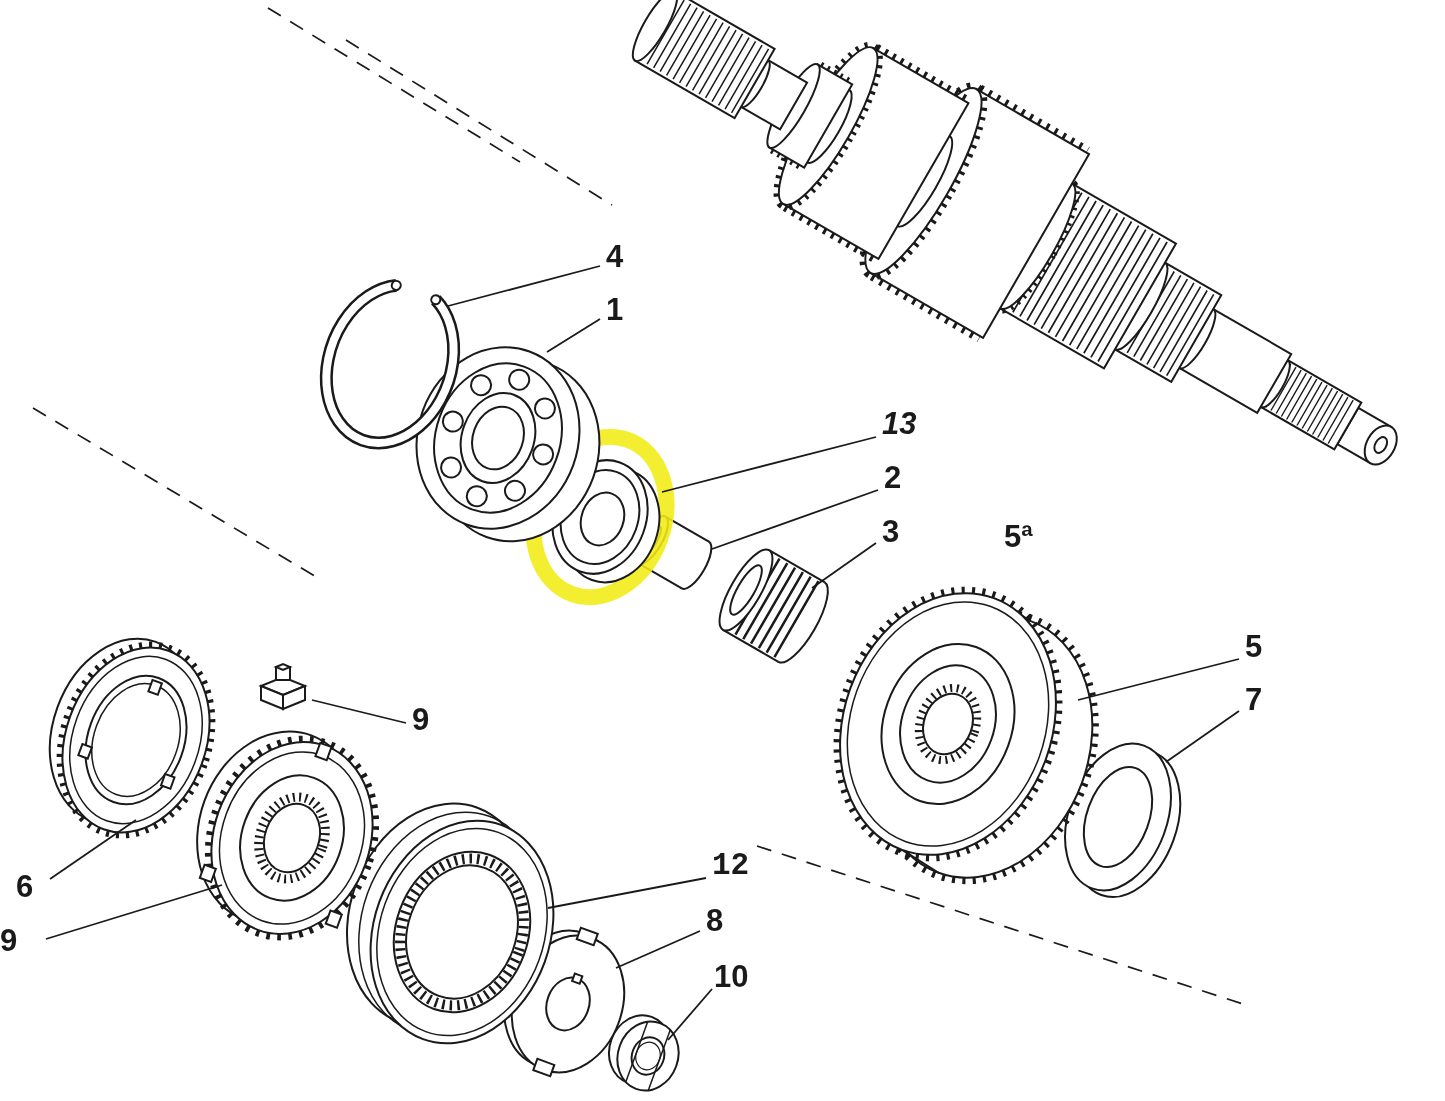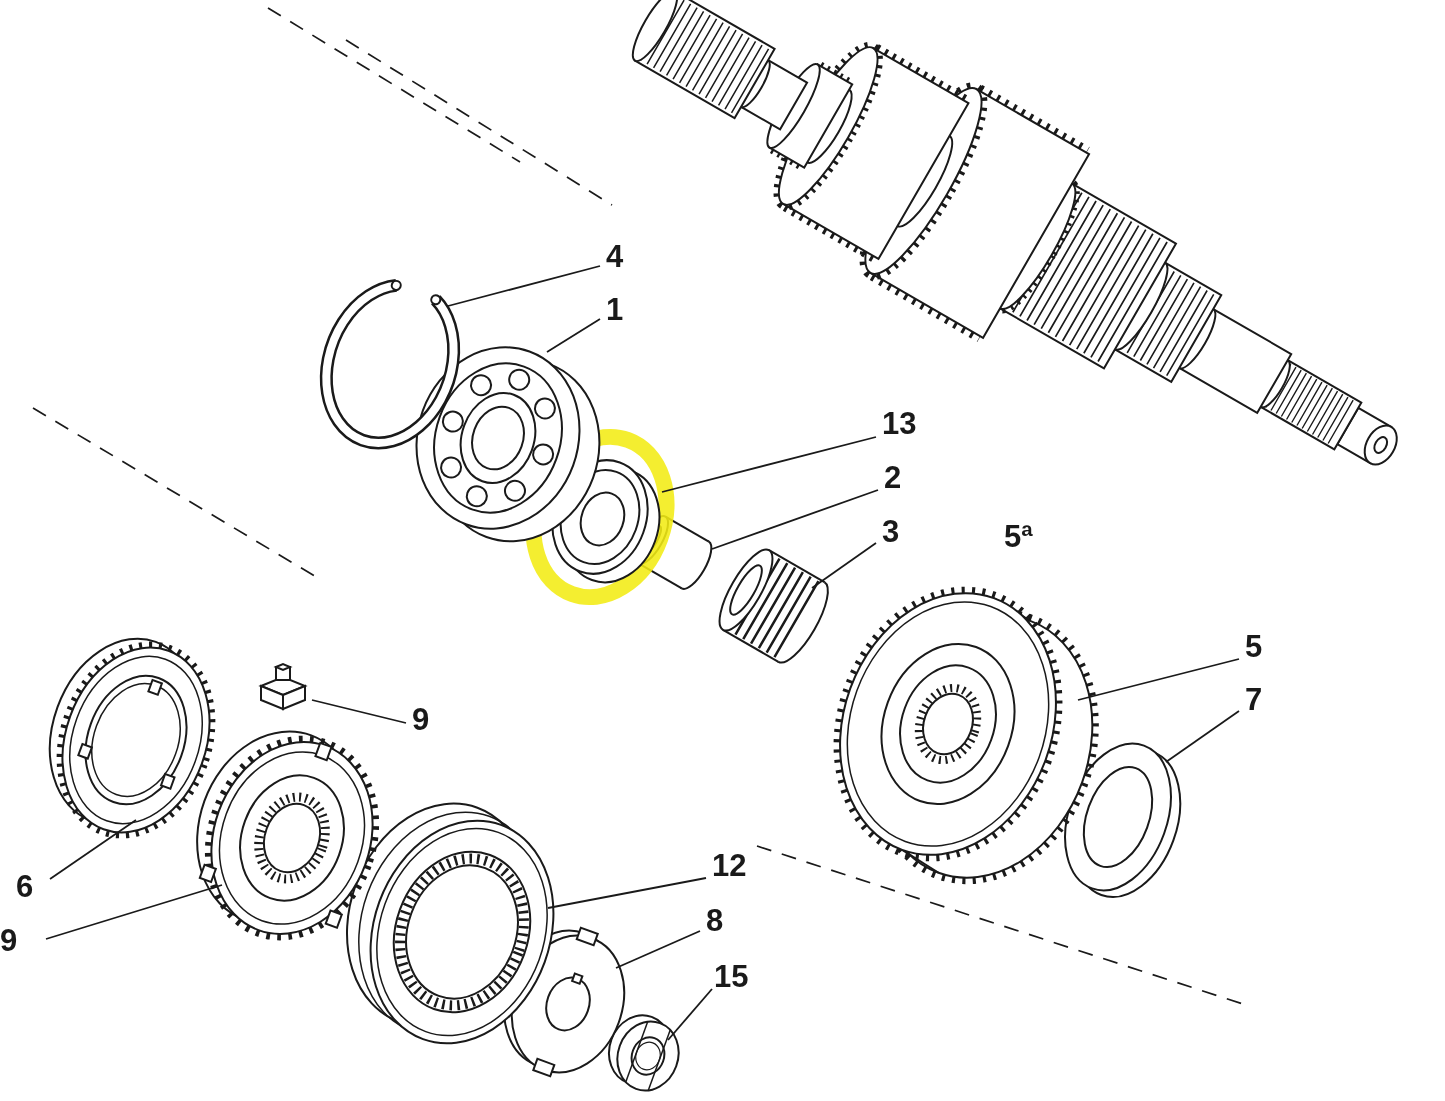--- a/index.html
+++ b/index.html
@@ -237,25 +237,25 @@
     <line class="sk" style="stroke-width:1.8" x1="50" y1="879" x2="136" y2="820"></line>
     <line class="sk" style="stroke-width:1.8" x1="46" y1="939" x2="222" y2="885"></line>
     <line class="sk" style="stroke-width:1.8" x1="706" y1="878" x2="548" y2="908"></line>
     <line class="sk" style="stroke-width:1.8" x1="700" y1="931" x2="616" y2="968"></line>
     <line class="sk" style="stroke-width:1.8" x1="712" y1="989" x2="668" y2="1040"></line>
   </g>
 </svg>
 
   <div class="callout" style="left:606px;  top:241px;">4</div>
   <div class="callout" style="left:606px;  top:294px;">1</div>
-  <div class="callout" style="left:882px;  top:408px;">13</div>
+  <div class="callout" style="left:882px;  top:408px;font-style:italic;">13</div>
   <div class="callout" style="left:884px;  top:462px;">2</div>
   <div class="callout" style="left:882px;  top:516px;">3</div>
   <div class="callout" style="left:1004px; top:521px;">5ª</div>
   <div class="callout" style="left:1245px; top:631px;">5</div>
   <div class="callout" style="left:1245px; top:684px;">7</div>
   <div class="callout" style="left:412px;  top:704px;">9</div>
   <div class="callout" style="left:16px;   top:871px;">6</div>
   <div class="callout" style="left:0px;    top:925px;">9</div>
-  <div class="callout" style="left:712px;  top:850px;">12</div>
+  <div class="callout" style="left:712px;  top:850px;font-family:Liberation Mono, monospace;">12</div>
   <div class="callout" style="left:706px;  top:905px;">8</div>
-  <div class="callout" style="left:714px;  top:961px;">15</div>
+  <div class="callout" style="left:714px;  top:961px;">10</div>
 </div>
 
 </body></html>

